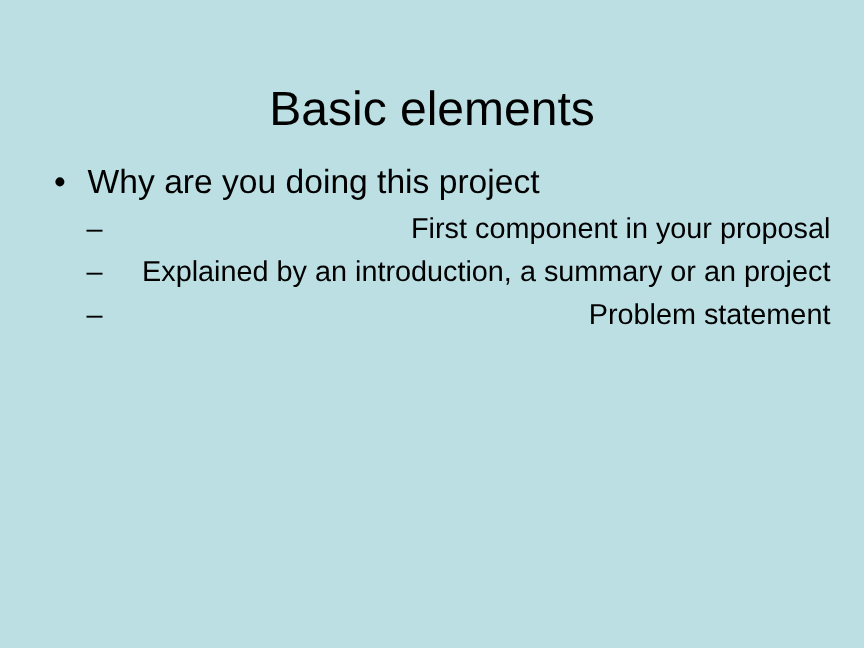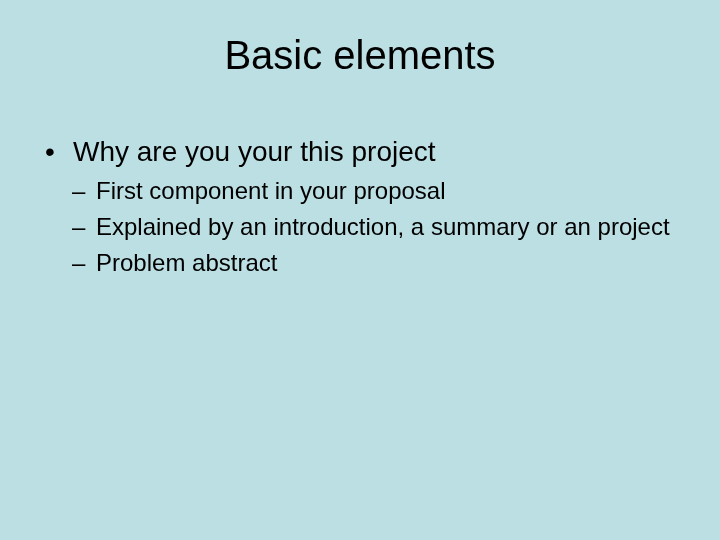--- a/index.html
+++ b/index.html
@@ -16,21 +16,21 @@
   .slide {
     position: relative;
     width: 720px;
     height: 540px;
     background: #bbdfe3;
     box-sizing: border-box;
   }
   .slide-title {
     position: absolute;
     left: 0;
-    top: 32px;
+    top: 68px;
     width: 720px;
     text-align: center;
     font-size: 40px;
     line-height: 46px;
     color: #000000;
     font-weight: normal;
     letter-spacing: 0px;
     margin: 0;
   }
   .body-block {
@@ -65,48 +65,49 @@
   }
   .level2 .marker {
     position: absolute;
     left: 32px;
     top: 0;
     font-size: 24px;
     line-height: 36px;
   }
   .level2 .text {
     display: block;
+    text-align: right;
   }
 </style>
 </head>
 <body>
 
 <div class="slide">
 
   <h1 class="slide-title">Basic elements</h1>
 
   <div class="body-block">
 
     <div class="level1">
       <span class="marker">•</span>
-      <span class="text">Why are you your this project</span>
+      <span class="text">Why are you doing this project</span>
     </div>
 
     <div class="level2-group">
 
       <div class="level2">
         <span class="marker">–</span>
         <span class="text">First component in your proposal</span>
       </div>
 
       <div class="level2">
         <span class="marker">–</span>
         <span class="text">Explained by an introduction, a summary or an project</span>
       </div>
 
       <div class="level2">
         <span class="marker">–</span>
-        <span class="text">Problem abstract</span>
+        <span class="text">Problem statement</span>
       </div>
 
     </div>
   </div>
 </div>
 
 </body></html>

